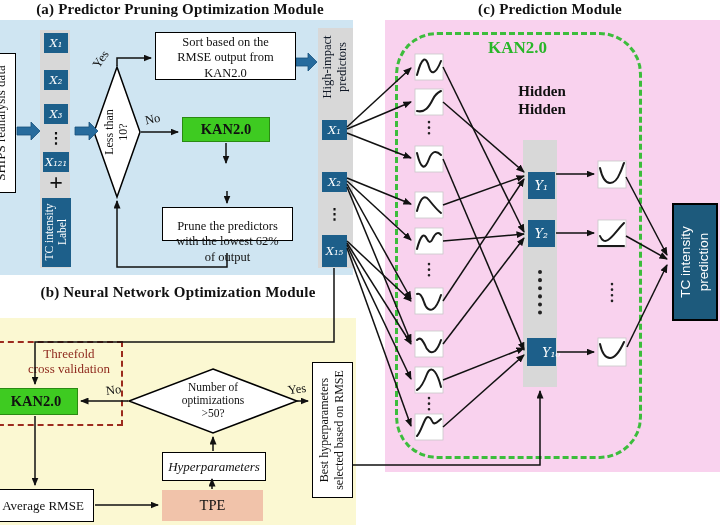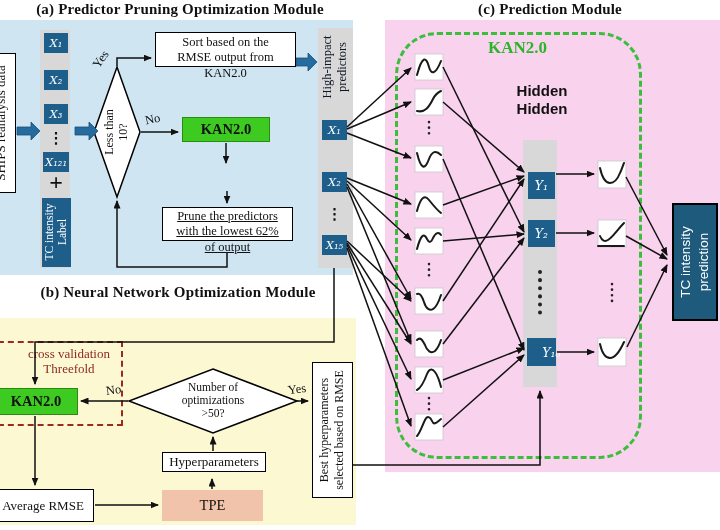--- a/index.html
+++ b/index.html
@@ -57,73 +57,73 @@
     <div>Label</div>
   </div>
 
   <div class="vwrap" style="left:116px;top:132px;font-size:12px;line-height:1.2;">
     <div>Less than</div>
     <div>10?</div>
   </div>
   <div class="abs" style="left:92px;top:52px;font-size:12.5px;transform:rotate(-55deg);">Yes</div>
   <div class="abs" style="left:145px;top:112px;font-size:12.5px;transform:rotate(-12deg);">No</div>
 
-  <div class="abs wbox small" style="left:155px;top:32px;width:141px;height:35px;padding-top:2px;text-align:center;">
+  <div class="abs wbox small" style="left:155px;top:32px;width:141px;height:48px;padding-top:2px;text-align:center;">
     <div>Sort based on the</div>
     <div>RMSE output from</div>
     <div>KAN2.0</div>
   </div>
 
   <div class="abs ctr greenbox" style="left:182px;top:117px;width:88px;height:25px;">KAN2.0</div>
 
 
-  <div class="abs wbox small" style="left:162px;top:207px;width:131px;height:34px;padding-top:1px;text-align:center;text-decoration:underline;">
+  <div class="abs wbox small" style="left:162px;top:207px;width:131px;height:34px;padding-top:11px;text-align:center;">
     <div>Prune the predictors</div>
     <div>with the lowest 62%</div>
     <div>of output</div>
   </div>
 
   <div class="abs strip" style="left:318px;top:28px;width:35px;height:240px;"></div>
   <div class="vwrap" style="left:335px;top:67px;font-size:12.5px;line-height:1.18;color:#101826;">
     <div>High-impact</div>
     <div>predictors</div>
   </div>
   <div class="abs node" style="left:322px;top:120px;width:25px;height:20px;">X₁</div>
   <div class="abs node" style="left:322px;top:172px;width:25px;height:20px;">X₂</div>
   <div class="abs ctr dotsv" style="left:322px;top:202px;width:25px;height:24px;">⋮</div>
-  <div class="abs node" style="left:322px;top:235px;width:25px;height:20px;">X₁₅</div>
+  <div class="abs node" style="left:322px;top:235px;width:25px;height:32px;">X₁₅</div>
 
   <div class="abs dashred" style="left:-12px;top:341px;width:135px;height:85px;"></div>
   <div class="abs" style="left:14px;top:347px;width:110px;text-align:center;font-size:13px;line-height:1.12;color:#8f2b1f;">
+    <div>Threefold</div>
     <div>cross validation</div>
-    <div>Threefold</div>
   </div>
   <div class="abs ctr greenbox" style="left:-6px;top:388px;width:84px;height:27px;">KAN2.0</div>
 
   <div class="abs wbox ctr" style="left:-8px;top:489px;width:102px;height:33px;font-size:13px;">Average RMSE</div>
   <div class="abs ctr" style="left:162px;top:490px;width:101px;height:31px;background:#f1c3aa;font-size:14.5px;">TPE</div>
-  <div class="abs wbox ctr" style="left:162px;top:452px;width:104px;height:20px;font-size:13px;">Hyperparameters</div>
+  <div class="abs wbox ctr" style="left:162px;top:452px;width:104px;height:29px;font-size:13px;font-style:italic;">Hyperparameters</div>
 
   <div class="abs" style="left:153px;top:381px;width:120px;text-align:center;font-size:11.5px;line-height:1.12;">
     <div>Number of</div>
     <div>optimizations</div>
     <div>&gt;50?</div>
   </div>
   <div class="abs" style="left:106px;top:383px;font-size:12.5px;transform:rotate(-8deg);">No</div>
   <div class="abs" style="left:288px;top:382px;font-size:12.5px;transform:rotate(-8deg);">Yes</div>
 
   <div class="abs wbox" style="left:312px;top:362px;width:41px;height:136px;"></div>
   <div class="vwrap" style="left:332px;top:430px;font-size:12px;line-height:1.25;">
     <div>Best hyperparameters</div>
     <div>selected based on RMSE</div>
   </div>
 
   <div class="abs dashgreen" style="left:395px;top:32px;width:247px;height:427px;"></div>
   <div class="abs" style="left:460px;top:38px;width:115px;text-align:center;font-size:17px;font-weight:bold;color:#28b628;">KAN2.0</div>
-  <div class="abs" style="left:502px;top:82px;width:80px;text-align:center;font-family:Liberation Sans, sans-serif;font-weight:bold;font-size:15px;line-height:1.2;">
+  <div class="abs" style="left:502px;top:82px;width:80px;text-align:center;font-family:Liberation Serif, serif;font-weight:bold;font-size:15px;line-height:1.2;">
     <div>Hidden</div>
     <div>Hidden</div>
   </div>
 
   <div class="abs strip" style="left:523px;top:140px;width:34px;height:247px;"></div>
   <div class="abs node" style="left:528px;top:172px;width:27px;height:27px;font-size:12.5px;">Y₁</div>
   <div class="abs node" style="left:528px;top:220px;width:27px;height:27px;font-size:12.5px;">Y₂</div>
   <div class="abs node" style="left:527px;top:338px;width:29px;height:28px;font-size:12.5px;padding-left:20px;">Y₁₀</div>
 
   <div class="abs" style="left:672px;top:203px;width:46px;height:118px;background:#1d5a7c;border:2px solid #000;"></div>

